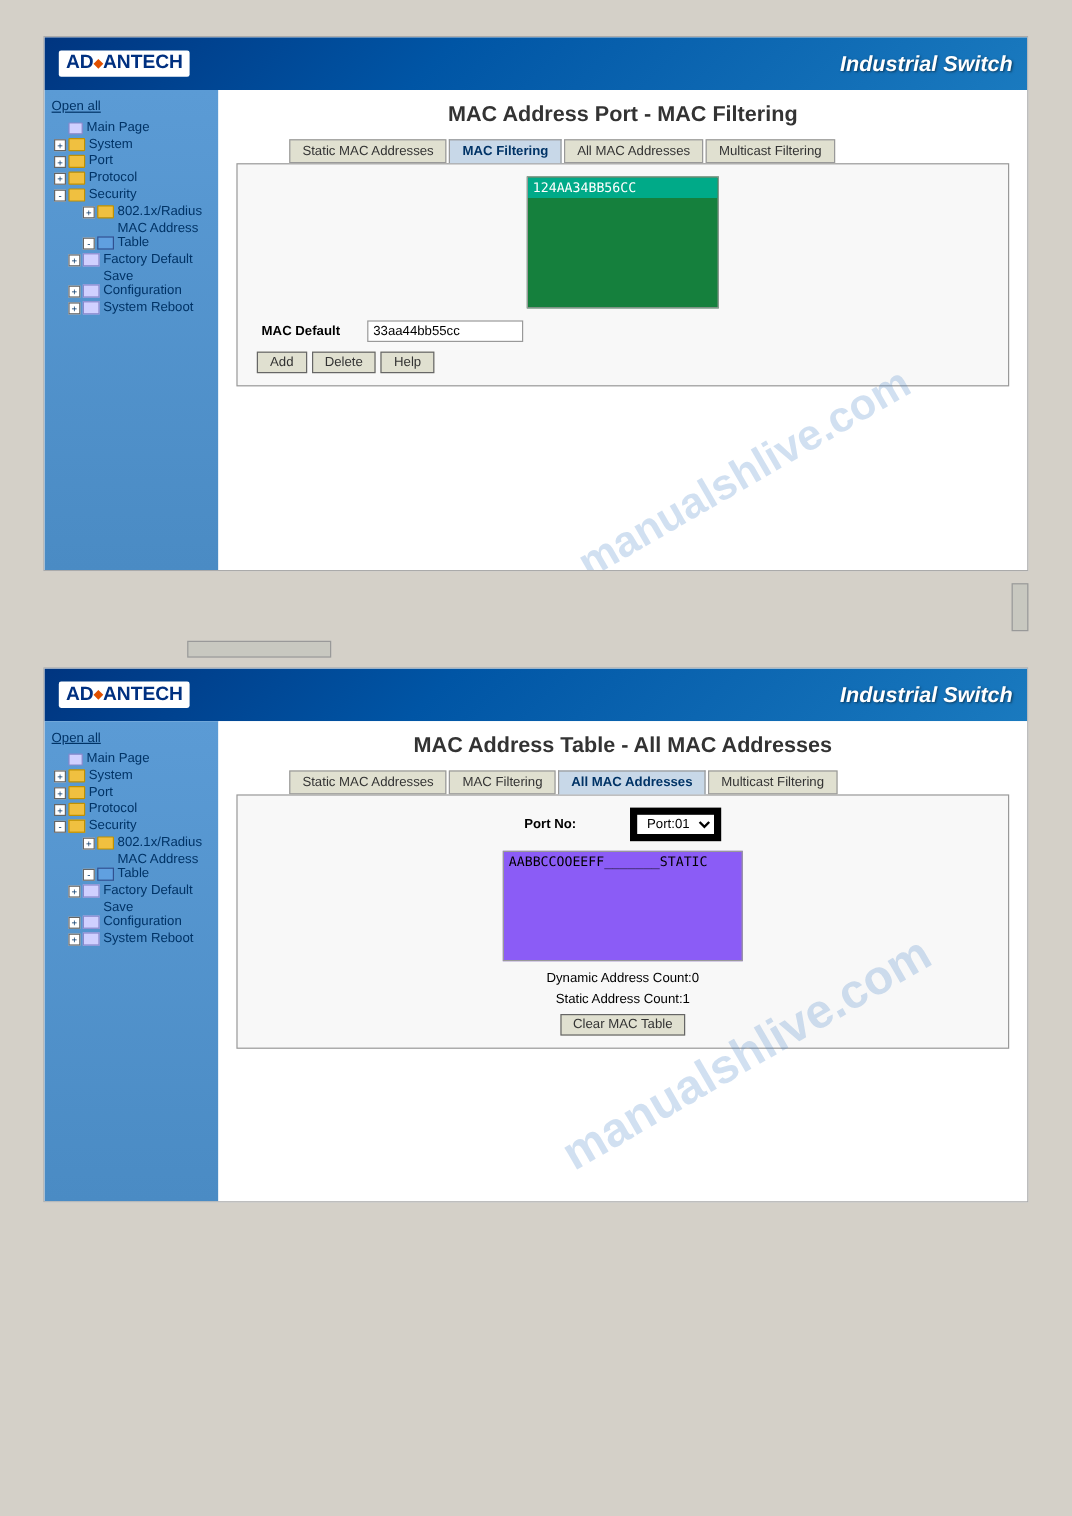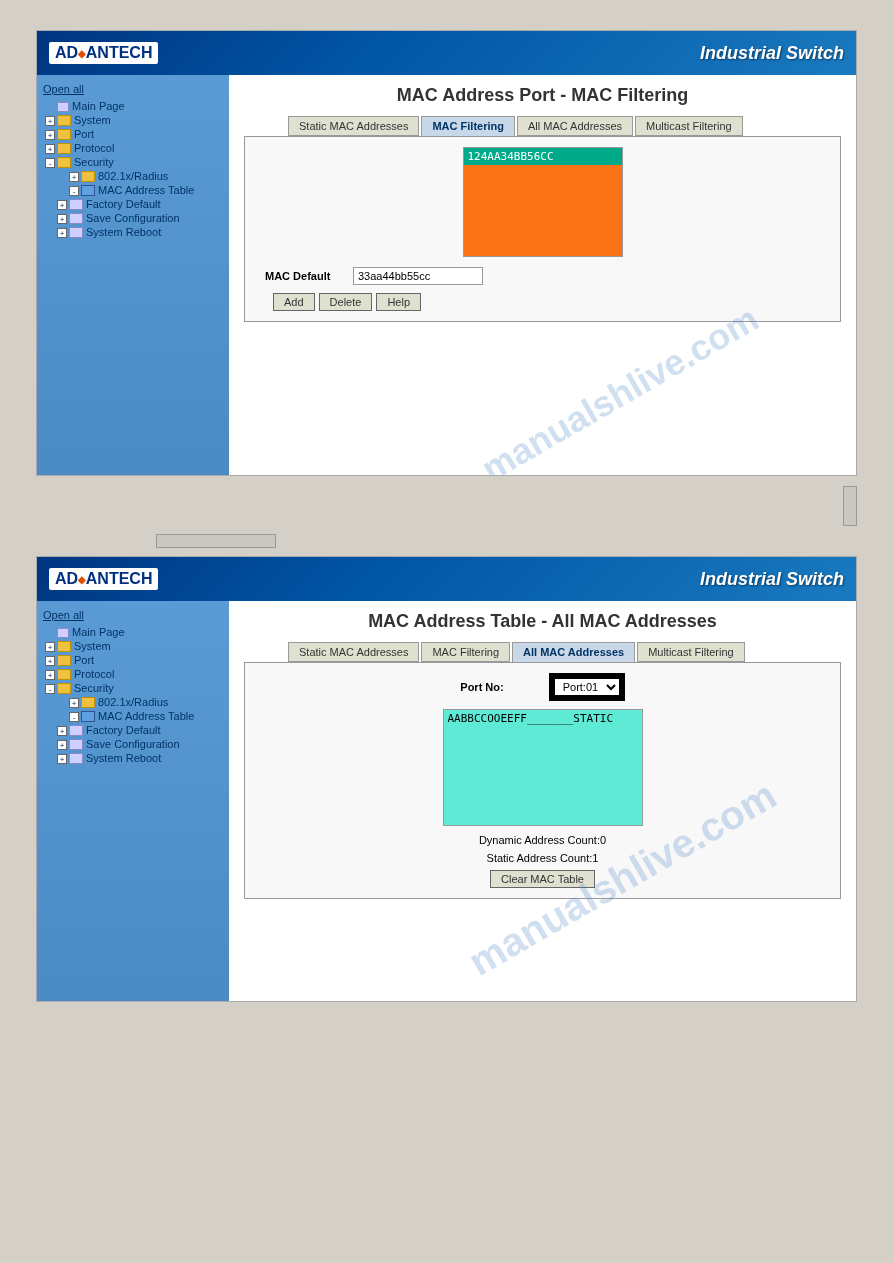--- a/index.html
+++ b/index.html
@@ -32,21 +32,21 @@
     }
 
     
     .body-layout {
       display: flex;
       min-height: 400px;
     }
 
     
     .sidebar {
-      width: 192px;
+      width: 145px;
       background: linear-gradient(180deg, #5b9bd5 0%, #4a8bc4 100%);
       padding: 8px 6px;
       flex-shrink: 0;
     }
     .sidebar-open-all {
       color: #003366;
       font-size: 11px;
       margin-bottom: 4px;
       cursor: pointer;
       text-decoration: underline;
@@ -129,21 +129,21 @@
       padding: 10px;
       background: #f8f8f8;
       margin-top: 0;
     }
 
     
     .mac-list {
       width: 160px;
       height: 110px;
       border: 1px solid #999;
-      background: #f97316;
+      background: #15803d;
       overflow-y: auto;
       margin: 0 auto 10px auto;
       display: block;
     }
     .mac-list-item {
       padding: 2px 4px;
       font-size: 11px;
       font-family: monospace;
     }
     .mac-list-item.selected {
@@ -169,21 +169,21 @@
       padding: 2px 4px;
       font-size: 11px;
       width: 130px;
       background: white;
     }
 
     
     .btn-row {
       display: flex;
       gap: 4px;
-      margin-left: 18px;
+      margin-left: 6px;
     }
     .btn {
       padding: 2px 10px;
       border: 1px solid #666;
       background: #e0e0d0;
       cursor: pointer;
       font-size: 11px;
       color: #333;
     }
 
@@ -202,23 +202,23 @@
     }
     .port-select {
       border: 6px solid #000000;
       font-size: 11px;
       padding: 1px 4px;
       background: white;
     }
 
     .all-mac-list {
       width: 200px;
-      height: 117px;
+      height: 92px;
       border: 1px solid #999;
-      background: #5eead4;
+      background: #8b5cf6;
       overflow-y: auto;
       margin: 0 auto 8px auto;
       display: block;
     }
     .all-mac-item {
       padding: 2px 4px;
       font-size: 11px;
       font-family: monospace;
     }
 

